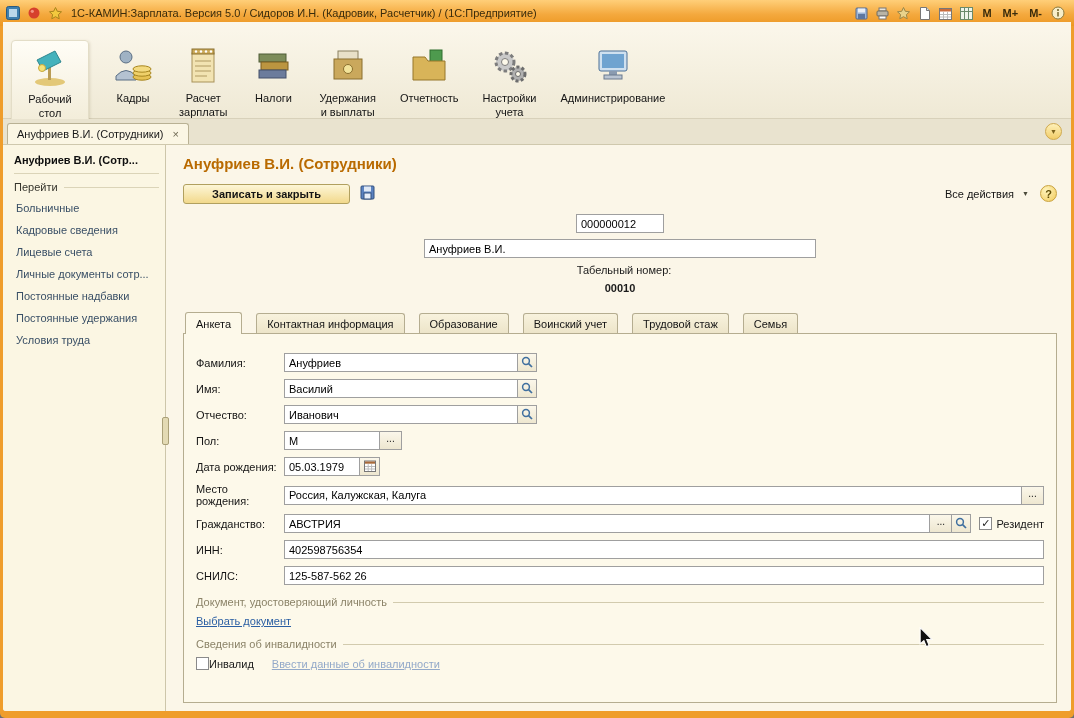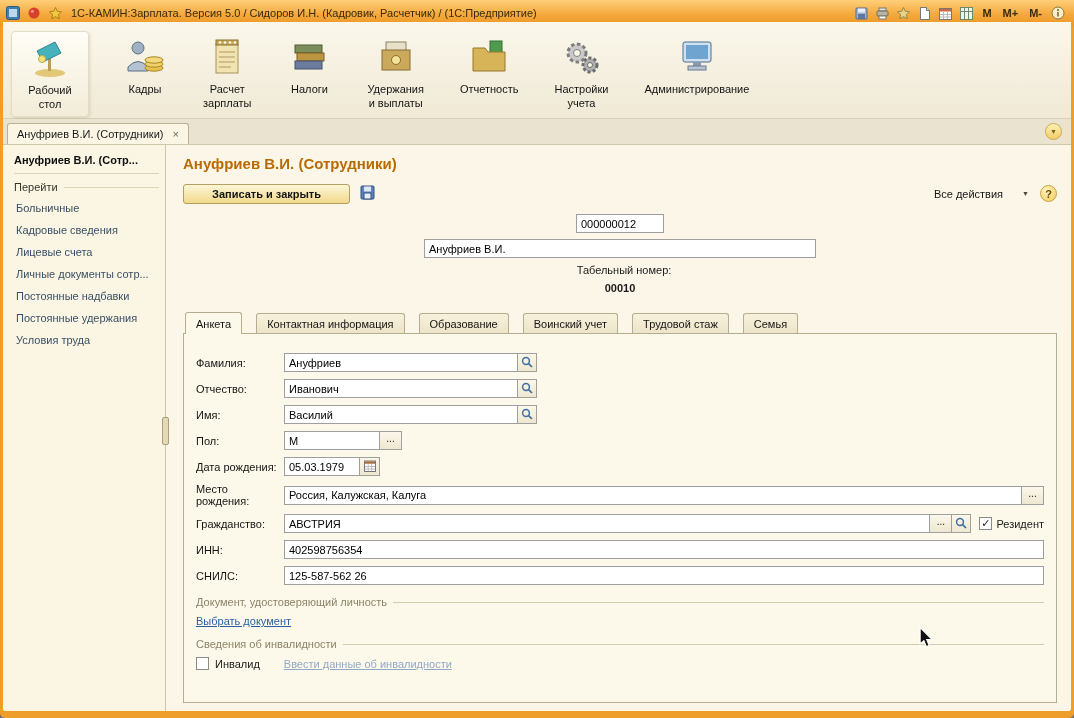--- a/index.html
+++ b/index.html
@@ -28,22 +28,22 @@
 
   
   .client {
     position:absolute; top:22px; left:3px; right:3px; bottom:7px;
     background:#f4efdf; display:flex; flex-direction:column; overflow:hidden;
     border-radius:0 0 3px 3px;
   }
 
   
   .toolbar {
-    height:97px; flex:0 0 auto; display:flex; align-items:flex-start; gap:24px;
-    padding:9px 10px 4px 8px;
+    height:97px; flex:0 0 auto; display:flex; align-items:flex-start; gap:12px;
+    padding:18px 10px 4px 8px;
     background:linear-gradient(#fbf7eb, #efe9d5);
     border-bottom:1px solid #d8d1ba;
   }
   .tb-item { display:flex; flex-direction:column; align-items:center; gap:3px; padding:4px 6px; cursor:pointer; }
   .tb-item.first {
     background:linear-gradient(#fffdf6,#f2ecd8);
     border:1px solid #e3ddc7; border-radius:4px;
     box-shadow:1px 1px 3px rgba(90,70,20,.15);
     padding:4px 16px; margin-right:4px;
   }
@@ -90,21 +90,21 @@
 
   .page-title { font-size:15px; font-weight:bold; color:#b96a00; margin:2px 0 11px; }
 
   .cmdbar { display:flex; align-items:center; gap:7px; margin-bottom:10px; }
   .btn-save-close {
     display:flex; align-items:center; background:linear-gradient(#fdf6d7,#f2d98c);
     border:1px solid #b1a05f; border-radius:3px; padding:3px 28px;
     font-weight:bold; color:#141414;
   }
   .icon-btn { width:21px; height:21px; display:flex; align-items:center; justify-content:center; background:none; border:1px solid transparent; border-radius:2px; }
-  .all-actions { display:flex; align-items:center; gap:19px; background:none; border:none; color:#141414; padding:2px 4px; }
+  .all-actions { display:flex; align-items:center; gap:8px; background:none; border:none; color:#141414; padding:2px 4px; }
   .caret7 { font-size:7px; color:#4a4a3a; }
   .help-btn {
     width:17px; height:17px; border-radius:50%;
     background:radial-gradient(circle at 35% 30%, #fff4bc, #f2cb5c);
     border:1px solid #c9a23e; display:flex; align-items:center; justify-content:center;
     font-weight:bold; color:#5f4c04; font-size:11px; padding:0;
   }
 
   .idrow { display:flex; align-items:center; gap:6px; margin-bottom:18px;flex-direction:column; }
   input.txt {
@@ -149,21 +149,21 @@
     display:inline-flex; align-items:center; justify-content:center;
     font-size:11px; color:#1a1a1a; cursor:pointer; flex:0 0 auto;
   }
   .res-group { display:flex; align-items:center; gap:4px; margin-left:8px; }
 
   .sect { display:flex; align-items:center; gap:6px; color:#8b8368; margin:11px 0 7px; }
   .sect::after { content:""; flex:1; border-top:1px solid #d2cbae; }
   .link { color:#2b5fa3; text-decoration:underline; cursor:pointer; }
   .link.dim { color:#93a9c9; }
   .linkrow { margin:2px 0 2px 0; }
-  .dis-row { display:flex; align-items:center; gap:6px; margin-top:6px; }
+  .dis-row { display:flex; align-items:center; gap:0; margin-top:6px; }
   .dis-link { margin-left:18px; }
 
   .cursor { position:absolute; left:918px; top:627px; z-index:99; pointer-events:none; }
 </style>
 </head>
 <body>
 
 <div class="window">
 
   <div class="titlebar">
@@ -416,33 +416,33 @@
             <input class="txt w-fio" value="Ануфриев" style="">
             <button class="side-btn mag-btn">
               <span><svg width="12" height="12">
                     <circle cx="5" cy="5" r="3.4" fill="none" stroke="#3f6f9f" stroke-width="1.5"></circle>
                     <line x1="7.6" y1="7.6" x2="11" y2="11" stroke="#3f6f9f" stroke-width="1.7"></line>
                   </svg></span>
             </button>
           </div>
 
           <div class="frow">
-            <span class="flabel">Отчество:</span>
-            <input class="txt w-fio" value="Иванович" style="">
+            <span class="flabel">Имя:</span>
+            <input class="txt w-fio" value="Василий" style="">
             <button class="side-btn mag-btn">
               <span><svg width="12" height="12">
                     <circle cx="5" cy="5" r="3.4" fill="none" stroke="#3f6f9f" stroke-width="1.5"></circle>
                     <line x1="7.6" y1="7.6" x2="11" y2="11" stroke="#3f6f9f" stroke-width="1.7"></line>
                   </svg></span>
             </button>
           </div>
 
           <div class="frow">
-            <span class="flabel">Имя:</span>
-            <input class="txt w-fio" value="Василий" style="">
+            <span class="flabel">Отчество:</span>
+            <input class="txt w-fio" value="Иванович" style="">
             <button class="side-btn mag-btn">
               <span><svg width="12" height="12">
                     <circle cx="5" cy="5" r="3.4" fill="none" stroke="#3f6f9f" stroke-width="1.5"></circle>
                     <line x1="7.6" y1="7.6" x2="11" y2="11" stroke="#3f6f9f" stroke-width="1.7"></line>
                   </svg></span>
             </button>
           </div>
 
           <div class="frow">
             <span class="flabel">Пол:</span>

